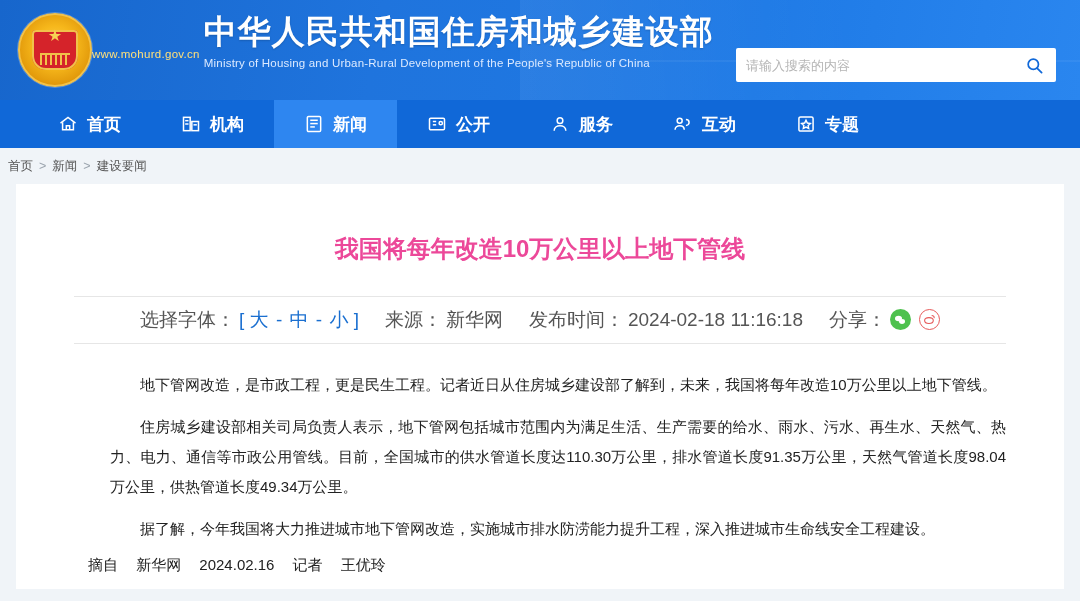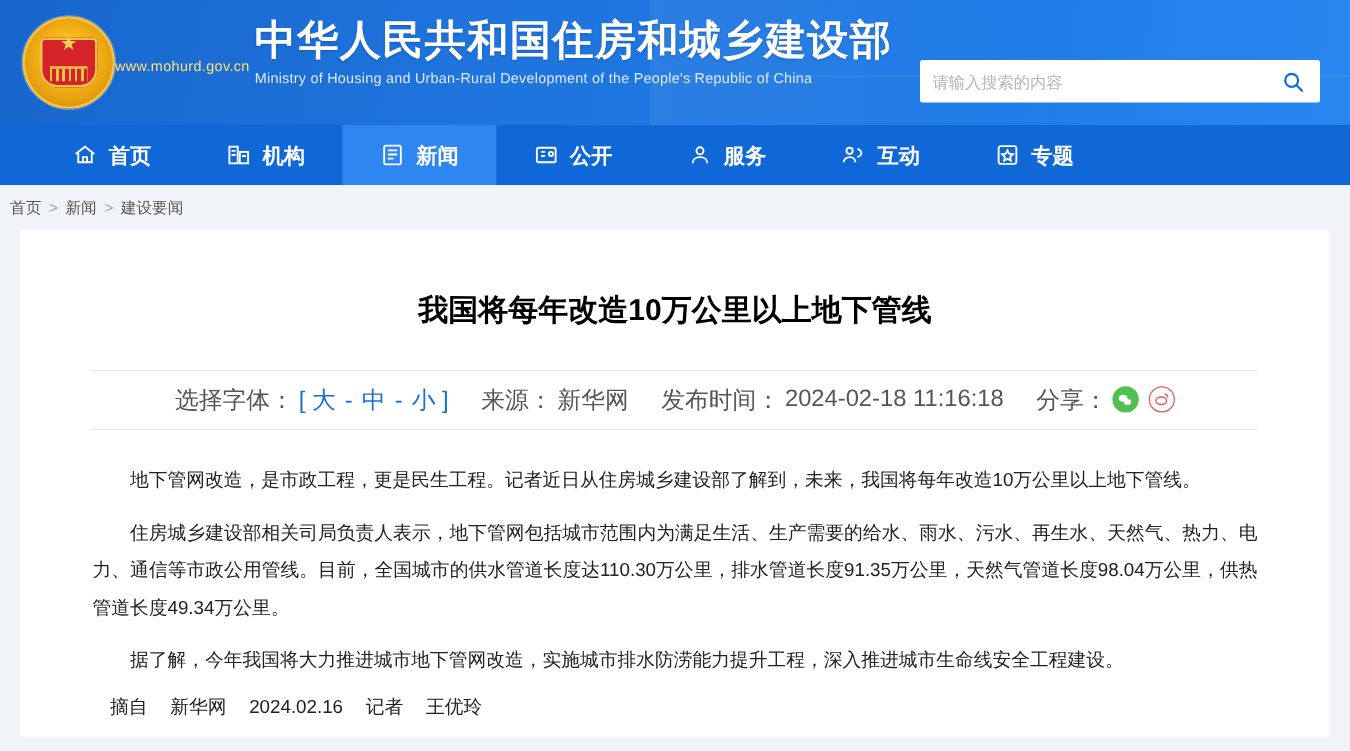--- a/index.html
+++ b/index.html
@@ -148,21 +148,21 @@
   .card {
     margin: 0 16px;
     background: #ffffff;
     min-height: 405px;
     padding: 40px 58px 10px 58px;
   }
   .article-title {
     text-align: center;
     font-size: 24px;
     font-weight: bold;
-    color: #000000;
+    color: #ec4899;
     line-height: 1.4;
     padding: 8px 0 30px 0;
   }
   .meta-bar {
     border-top: 1px solid #e6e6e6;
     border-bottom: 1px solid #e6e6e6;
     height: 48px;
     display: flex;
     align-items: center;
     justify-content: center;
@@ -184,20 +184,21 @@
   .weibo { background: #fff; border: 1.5px solid #e65a5a; color: #e65a5a; }
 
   .body-text { padding-top: 26px; }
   .body-text p {
     font-size: 15px;
     color: #222;
     line-height: 2.0;
     text-indent: 2em;
     margin-bottom: 12px;
     text-align: justify;
+    margin-left: 36px;
   }
   .source-line {
     text-align: left;
     font-size: 15px;
     color: #222;
     margin-top: 10px;
     padding-right: 4px;
   }
   .source-line span { margin-left: 14px; }
 </style>

